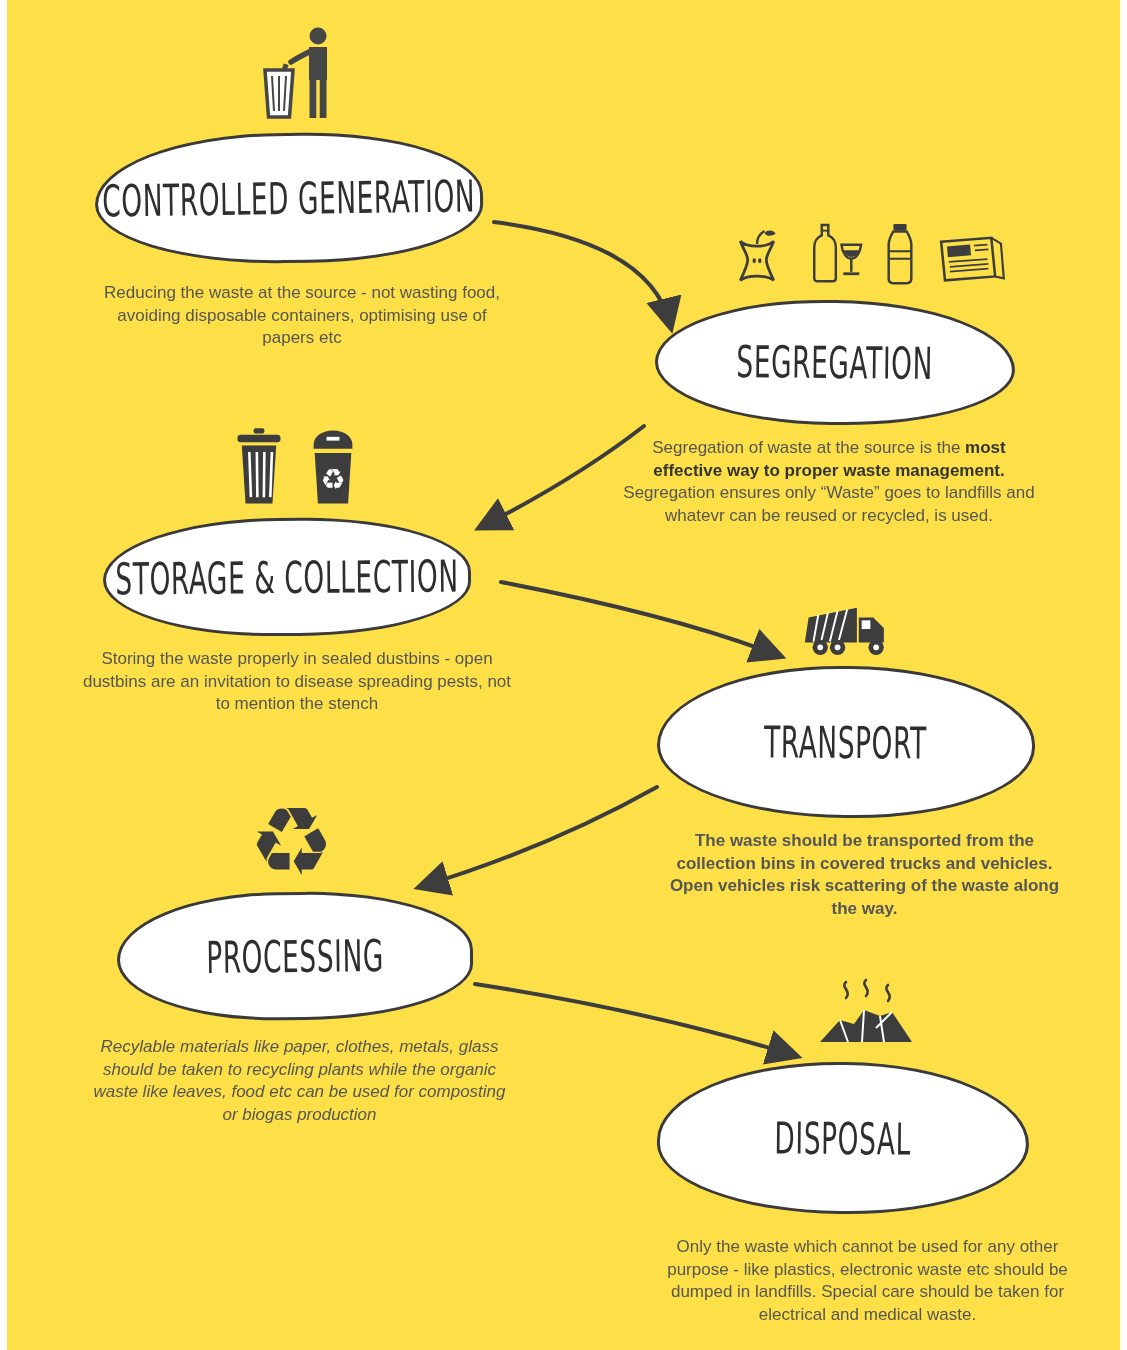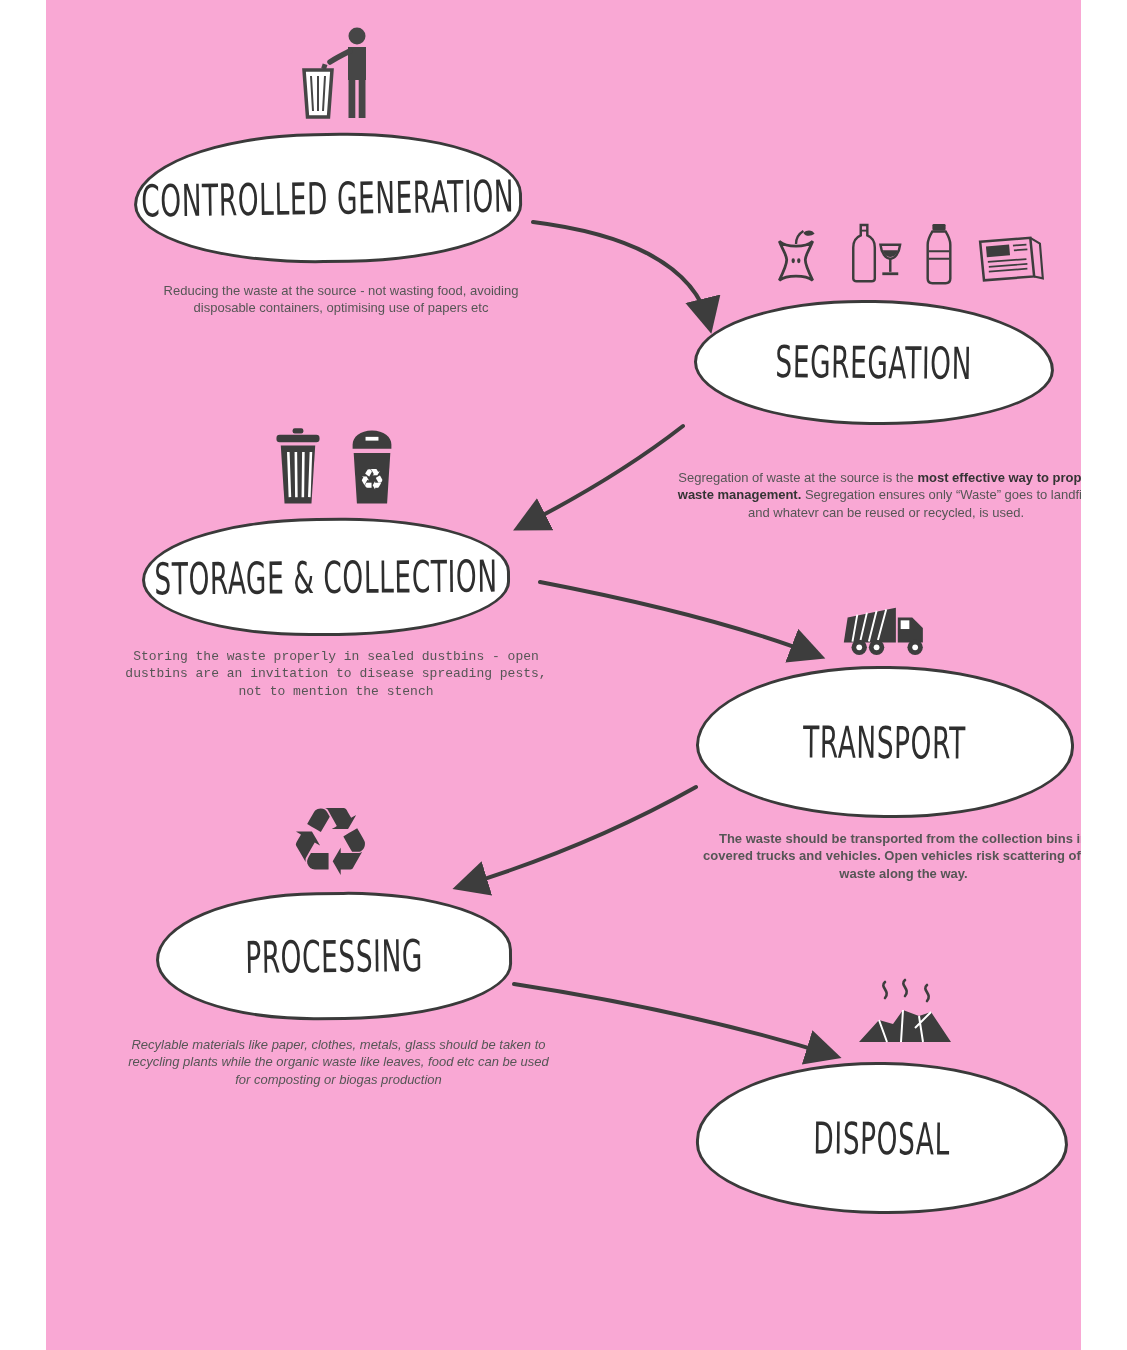--- a/index.html
+++ b/index.html
@@ -1,21 +1,21 @@
 <!DOCTYPE html>
 <html><head>
 <meta charset="utf-8">
 <style>
   * { margin:0; padding:0; box-sizing:border-box; }
   html,body { background:#ffffff; }
   body { font-family:"Liberation Sans", sans-serif; }
 
   .canvas{
-    position:relative; width:1035px; height:1350px;
-    background:#f9a8d4; overflow:hidden; margin:0 auto;
+    position:relative; width:1113px; height:1350px;
+    background:#fde047; overflow:hidden; margin:0 auto;
   }
 
   .arrows{ position:absolute; left:0; top:0; width:1127px; height:1350px; }
 
   .ellipse{
     position:absolute; border:3px solid #3a3a3a; background:#ffffff;
     display:flex; align-items:center; justify-content:center;
   }
   .e1{ border-radius:50% 50% 48% 52% / 57% 52% 46% 50%; transform:rotate(-0.8deg); }
   .e2{ border-radius:49% 51% 50% 50% / 52% 56% 46% 50%; transform:rotate(0.6deg); }
@@ -25,21 +25,21 @@
   .e6{ border-radius:50% 50% 50% 50% / 53% 54% 47% 46%; transform:rotate(0.5deg); }
 
   .stage-title{
     font-family:"DejaVu Sans", sans-serif;
     font-size:44px; color:#2e2e2e; letter-spacing:1px;
     transform:scaleX(0.6); white-space:nowrap;
   }
 
   .desc{
     position:absolute; text-align:center;
-    font-size:13px; line-height:1.33; color:#565656;
+    font-size:17px; line-height:1.33; color:#565656;
   }
   .desc .bold-part{ font-weight:bold; color:#343434; }
 
   .icon{ position:absolute; }
   .icon-row{ position:absolute; display:flex; align-items:flex-end; gap:20px; }
 
   .recycle-glyph{
     font-family:"DejaVu Sans", sans-serif;
     font-size:95px; line-height:0.9; color:#3d3d3d;
   }
@@ -123,21 +123,21 @@
         <path d="M10 13 L34 11 L35 22 L11 24 Z" fill="#3d3d3d"></path>
         <path d="M38 12 L52 11 M39 17 L53 16 M12 29 L52 26 M13 34 L53 31 M13 39 L53 36" stroke="#3d3d3d" stroke-width="1.8" fill="none"></path>
       </svg>
     </span>
   </div>
 
   <div class="ellipse e2" style="left:648px; top:300px; width:360px; height:125px;">
     <div class="stage-title">SEGREGATION</div>
   </div>
 
-  <p class="desc" style="left:630px; top:437px; width:420px;margin-top:32px;"><span>Segregation of waste at the source is the </span><span class="bold-part">most effective way to proper waste management.</span><span> Segregation ensures only “Waste” goes to landfills and whatevr can be reused or recycled, is used.</span></p>
+  <p class="desc" style="left:612px; top:437px; width:420px;"><span>Segregation of waste at the source is the </span><span class="bold-part">most effective way to proper waste management.</span><span> Segregation ensures only “Waste” goes to landfills and whatevr can be reused or recycled, is used.</span></p>
 
   <div class="icon-row" style="left:224px; top:428px; gap:18px;">
     <span>
       <svg viewBox="0 0 52 72" width="56" height="78">
         <rect x="21" y="0" width="10" height="5" rx="2" fill="#3d3d3d"></rect>
         <rect x="6" y="6" width="40" height="7" rx="3" fill="#3d3d3d"></rect>
         <path d="M10 16 h32 l-3.5 54 h-25 z" fill="#3d3d3d"></path>
         <path d="M17 22 l1.5 42 M24 22 l0.5 42 M31 22 l-0.5 42 M38 22 l-1.5 42" stroke="#ffffff" stroke-width="2.4" fill="none"></path>
       </svg>
     </span>
@@ -148,21 +148,21 @@
         <path d="M9 23 h34 l-3 47 h-28 z" fill="#3d3d3d"></path>
         <text x="26" y="56" text-anchor="middle" fill="#ffffff" font-size="26" font-family="DejaVu Sans, sans-serif">♻</text>
       </svg>
     </span>
   </div>
 
   <div class="ellipse e3" style="left:96px; top:518px; width:368px; height:118px;">
     <div class="stage-title">STORAGE &amp; COLLECTION</div>
   </div>
 
-  <p class="desc" style="left:75px; top:648px; width:430px;font-family:Liberation Mono, monospace;">Storing the waste properly in sealed dustbins - open dustbins are an invitation to disease spreading pests, not to mention the stench</p>
+  <p class="desc" style="left:75px; top:648px; width:430px;">Storing the waste properly in sealed dustbins - open dustbins are an invitation to disease spreading pests, not to mention the stench</p>
 
   <div class="icon" style="left:792px; top:600px; width:108px; height:60px;">
     <svg viewBox="0 0 112 62" width="108" height="60">
       <path d="M10 18 L60 8 L60 44 L6 44 Z" fill="#3d3d3d"></path>
       <path d="M20 15 L15 43 M30 13 L23 43 M40 11 L32 43 M50 9.5 L41 43" stroke="#ffffff" stroke-width="2" fill="none"></path>
       <path d="M62 18 h15 l11 11 v15 H62 Z" fill="#3d3d3d"></path>
       <rect x="65" y="21" width="9" height="9" fill="#ffffff"></rect>
       <circle cx="22" cy="49" r="8" fill="#3d3d3d"></circle>
         <circle cx="22" cy="49" r="3" fill="#ffffff"></circle>
       <circle cx="40" cy="49" r="8" fill="#3d3d3d"></circle>
@@ -197,14 +197,15 @@
       </g>
       <path d="M6 64 L26 42 L40 46 L50 32 L66 38 L78 34 L98 64 Z" fill="#3d3d3d"></path>
       <path d="M26 42 L34 64 M50 32 L48 64 M66 38 L70 64 M78 34 L62 50" stroke="#ffffff" stroke-width="2" fill="none"></path>
     </svg>
   </div>
 
   <div class="ellipse e6" style="left:650px; top:1062px; width:372px; height:152px;">
     <div class="stage-title">DISPOSAL</div>
   </div>
 
+  <p class="desc" style="left:648px; top:1236px; width:425px;">Only the waste which cannot be used for any other purpose - like plastics, electronic waste etc should be dumped in landfills. Special care should be taken for electrical and medical waste.</p>
 
 </div>
 
 </body></html>

